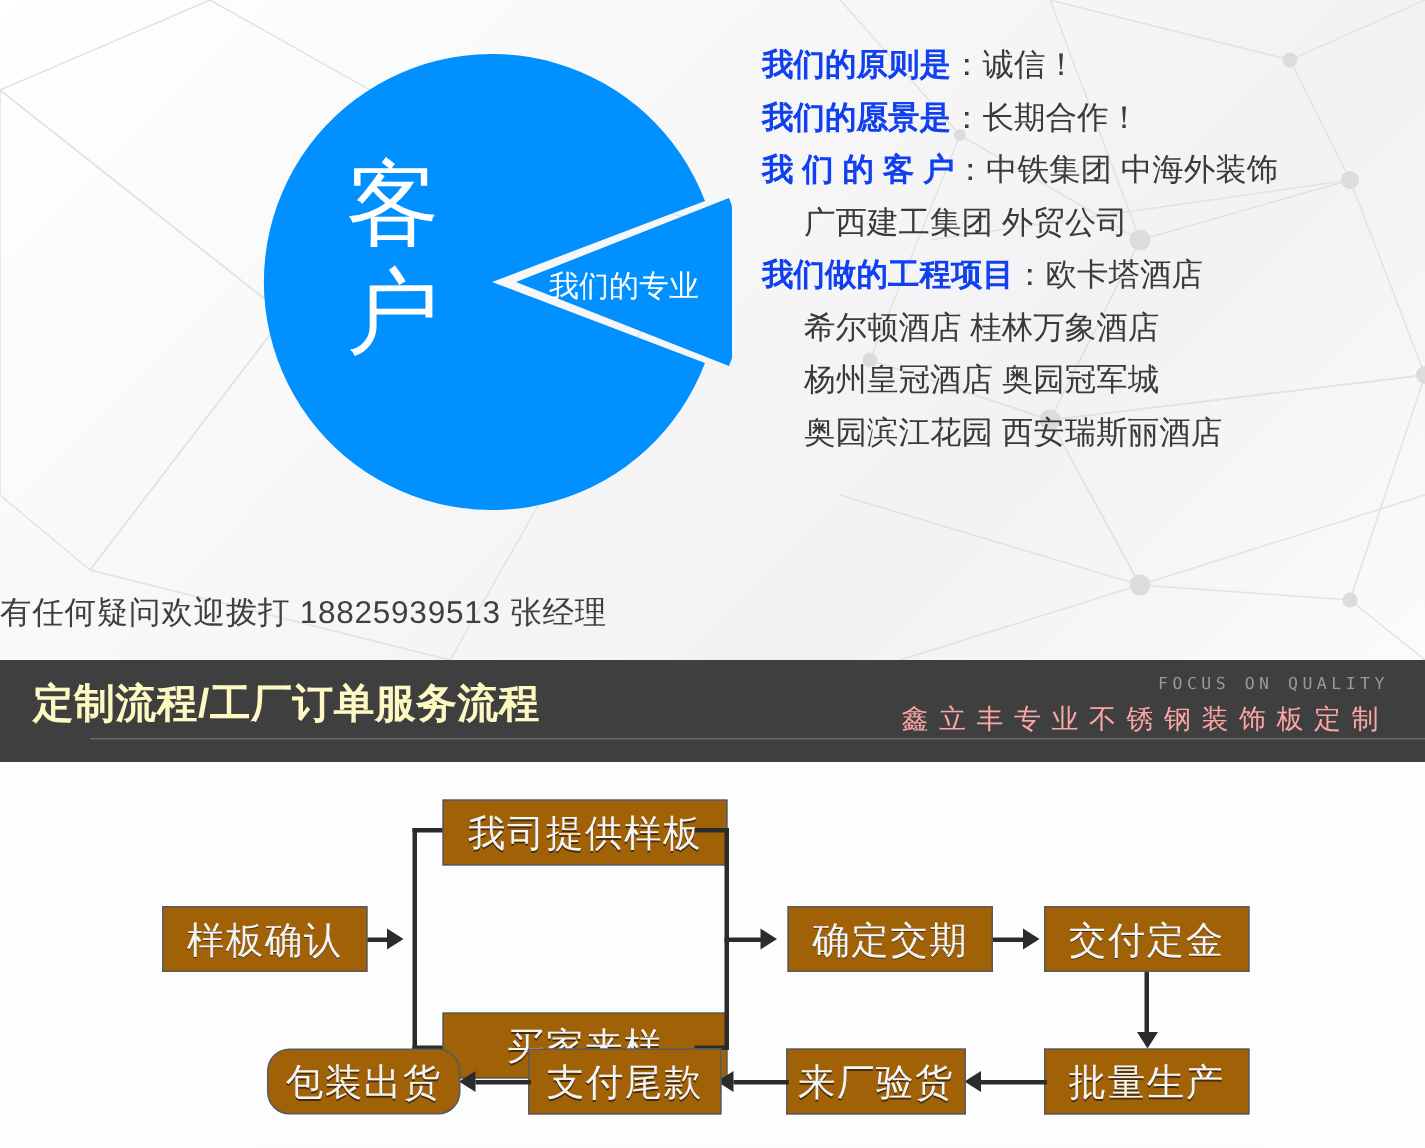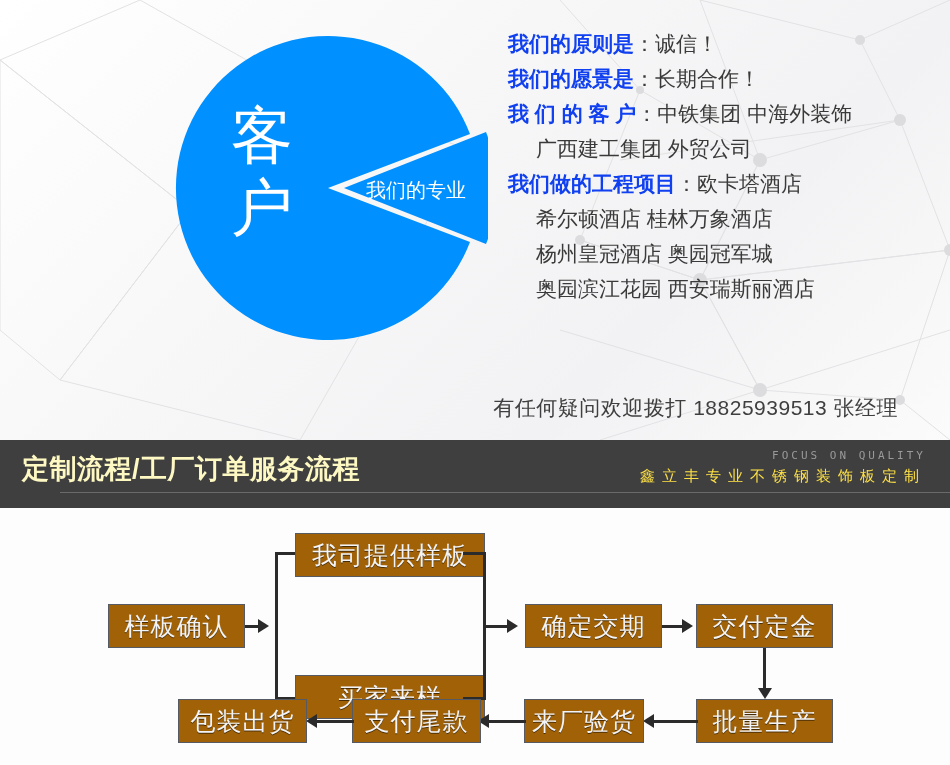--- a/index.html
+++ b/index.html
@@ -17,31 +17,31 @@
 
   
   .pie-wrap{position:absolute;left:168px;top:33px;width:320px;height:310px;}
 
   
   .info{position:absolute;left:508px;top:26px;width:430px;}
   .info-line{font-size:21px;line-height:35px;color:#3a3a3a;white-space:nowrap;}
   .info-line .lbl{color:#1040ef;font-weight:bold;}
   .info-line.indent{padding-left:28px;}
 
-  .phone{position:absolute;left:0;top:394px;width:898px;text-align:right;
+  .phone{position:absolute;left:0;top:394px;width:898px;text-align:left;
          font-size:21px;color:#3f3f3f;letter-spacing:.5px;}
 
   
   .banner{position:absolute;left:0;top:440px;width:950px;height:68px;background:#3f3f3f;}
   .banner-title{position:absolute;left:22px;top:11px;font-size:27px;font-weight:bold;
                 color:#fef9c3;letter-spacing:.5px;}
   .banner-rule{position:absolute;left:60px;top:52px;width:890px;height:1px;background:#6a6a6a;}
   .banner-en{position:absolute;right:24px;top:9px;font-size:11px;color:#9a9a9a;
              letter-spacing:3px;font-family:"DejaVu Sans Mono","Liberation Mono",monospace;}
-  .banner-cn{position:absolute;right:24px;top:27px;font-size:15px;color:#fde047;letter-spacing:7px;}
+  .banner-cn{position:absolute;right:24px;top:27px;font-size:18px;color:#fca5a5;letter-spacing:7px;}
 
   
   .flow{position:absolute;left:0;top:508px;width:950px;height:257px;background:#fdfdfd;}
   .fbox{position:absolute;background:#a16207;border:1px solid #555a63;
         box-sizing:border-box;display:flex;align-items:center;justify-content:center;
         color:#f2f4f8;font-size:25px;letter-spacing:1px;
         font-family:Liberation Serif, serif;
         text-shadow:0 1px 0 rgba(0,0,0,.55);}
   .conn{position:absolute;background:#2b2b2b;}
   .arrow{position:absolute;width:0;height:0;}
@@ -175,16 +175,16 @@
     <div class="fbox" style="left:524px;top:191px;width:120px;height:44px;">来厂验货</div>
 
     <div class="conn" style="left:489px;top:212px;width:37px;height:3px;"></div>
     <div class="arrow left" style="left:478px;top:206px;"></div>
 
     <div class="fbox" style="left:352px;top:191px;width:129px;height:44px;">支付尾款</div>
 
     <div class="conn" style="left:317px;top:212px;width:37px;height:3px;"></div>
     <div class="arrow left" style="left:306px;top:206px;"></div>
 
-    <div class="fbox" style="left:178px;top:191px;width:129px;height:44px;">包装出货</div>
+    <div class="fbox" style="left:178px;top:191px;width:129px;height:44px;border-radius:15px;">包装出货</div>
   </div>
 
 </div>
 
 </body></html>

